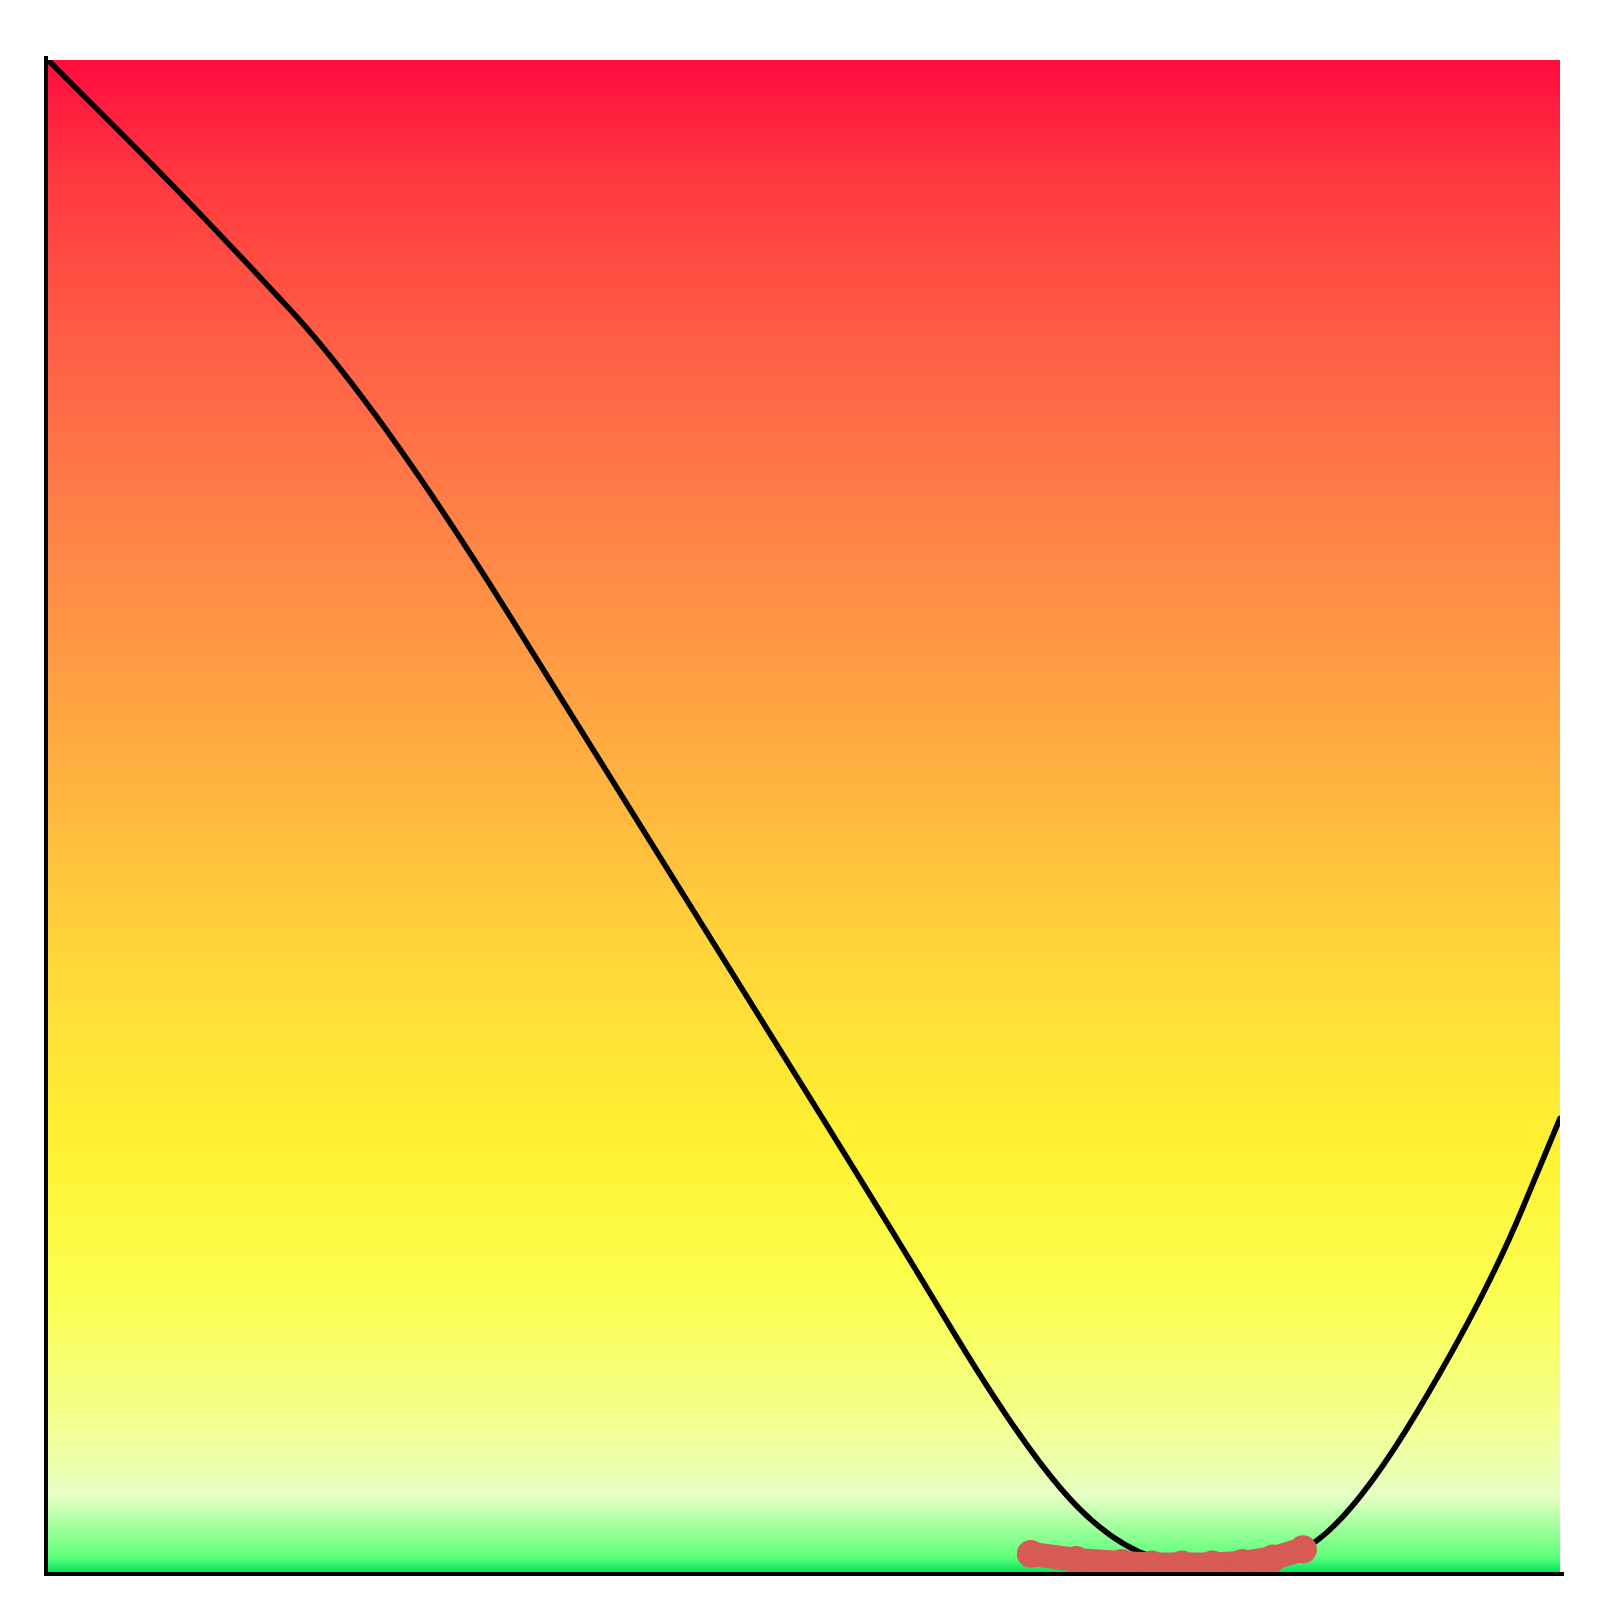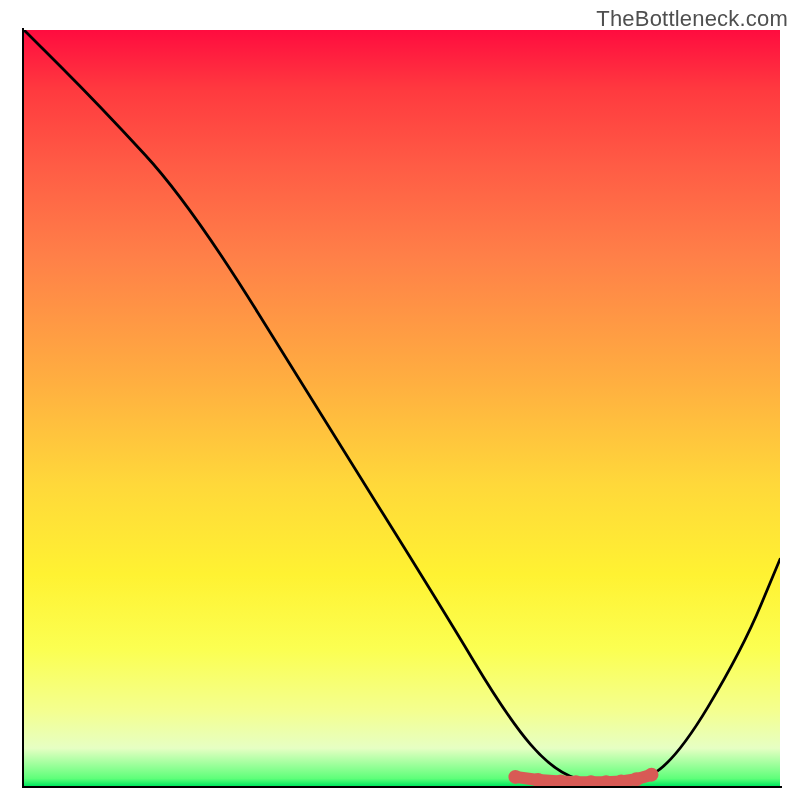--- a/index.html
+++ b/index.html
@@ -54,21 +54,20 @@
     left: -2px; bottom: -2px;
     height: 2px; width: calc(100% + 4px);
     background: #000;
   }
   svg.curve { position: absolute; left: 0; top: 0; width: 100%; height: 100%; }
 </style>
 </head>
 <body>
 
 <div class="container">
-  <div class="watermark">TheBottleneck.com</div>
   <div class="plot">
     <svg class="curve" viewBox="0 0 758 758" preserveAspectRatio="none">
       <path d="M 0 0 Q 0 0 37.9 37.89999999999998 Q 75.8 75.79999999999995 121.28 125.07 Q 166.76 174.34000000000003 234.98 284.25 Q 303.2 394.16 360.05 485.12 Q 416.90000000000003 576.08 451.01 632.9300000000001 Q 485.12 689.78 507.86 716.31 Q 530.6 742.84 553.34 750.4200000000001 Q 576.08 758 591.24 758 Q 606.4 758 629.14 746.63 Q 651.88 735.26 685.99 678.41 Q 720.1 621.56 739.05 576.0799999999999 T 758 530.6" id="mainPath" fill="none" stroke="#000" stroke-width="2.8" stroke-linejoin="round" stroke-linecap="round"></path>
       <g id="dots">
           <line x1="613.98" y1="751.178" x2="629.14" y2="746.63" stroke="#d85a55" stroke-width="12" stroke-linecap="round"></line>
           <line x1="598.82" y1="753.452" x2="613.98" y2="751.178" stroke="#d85a55" stroke-width="12" stroke-linecap="round"></line>
           <line x1="583.66" y1="754.21" x2="598.82" y2="753.452" stroke="#d85a55" stroke-width="12" stroke-linecap="round"></line>
           <line x1="568.5" y1="754.21" x2="583.66" y2="754.21" stroke="#d85a55" stroke-width="12" stroke-linecap="round"></line>
           <line x1="553.34" y1="754.21" x2="568.5" y2="754.21" stroke="#d85a55" stroke-width="12" stroke-linecap="round"></line>
           <line x1="538.18" y1="753.452" x2="553.34" y2="754.21" stroke="#d85a55" stroke-width="12" stroke-linecap="round"></line>

